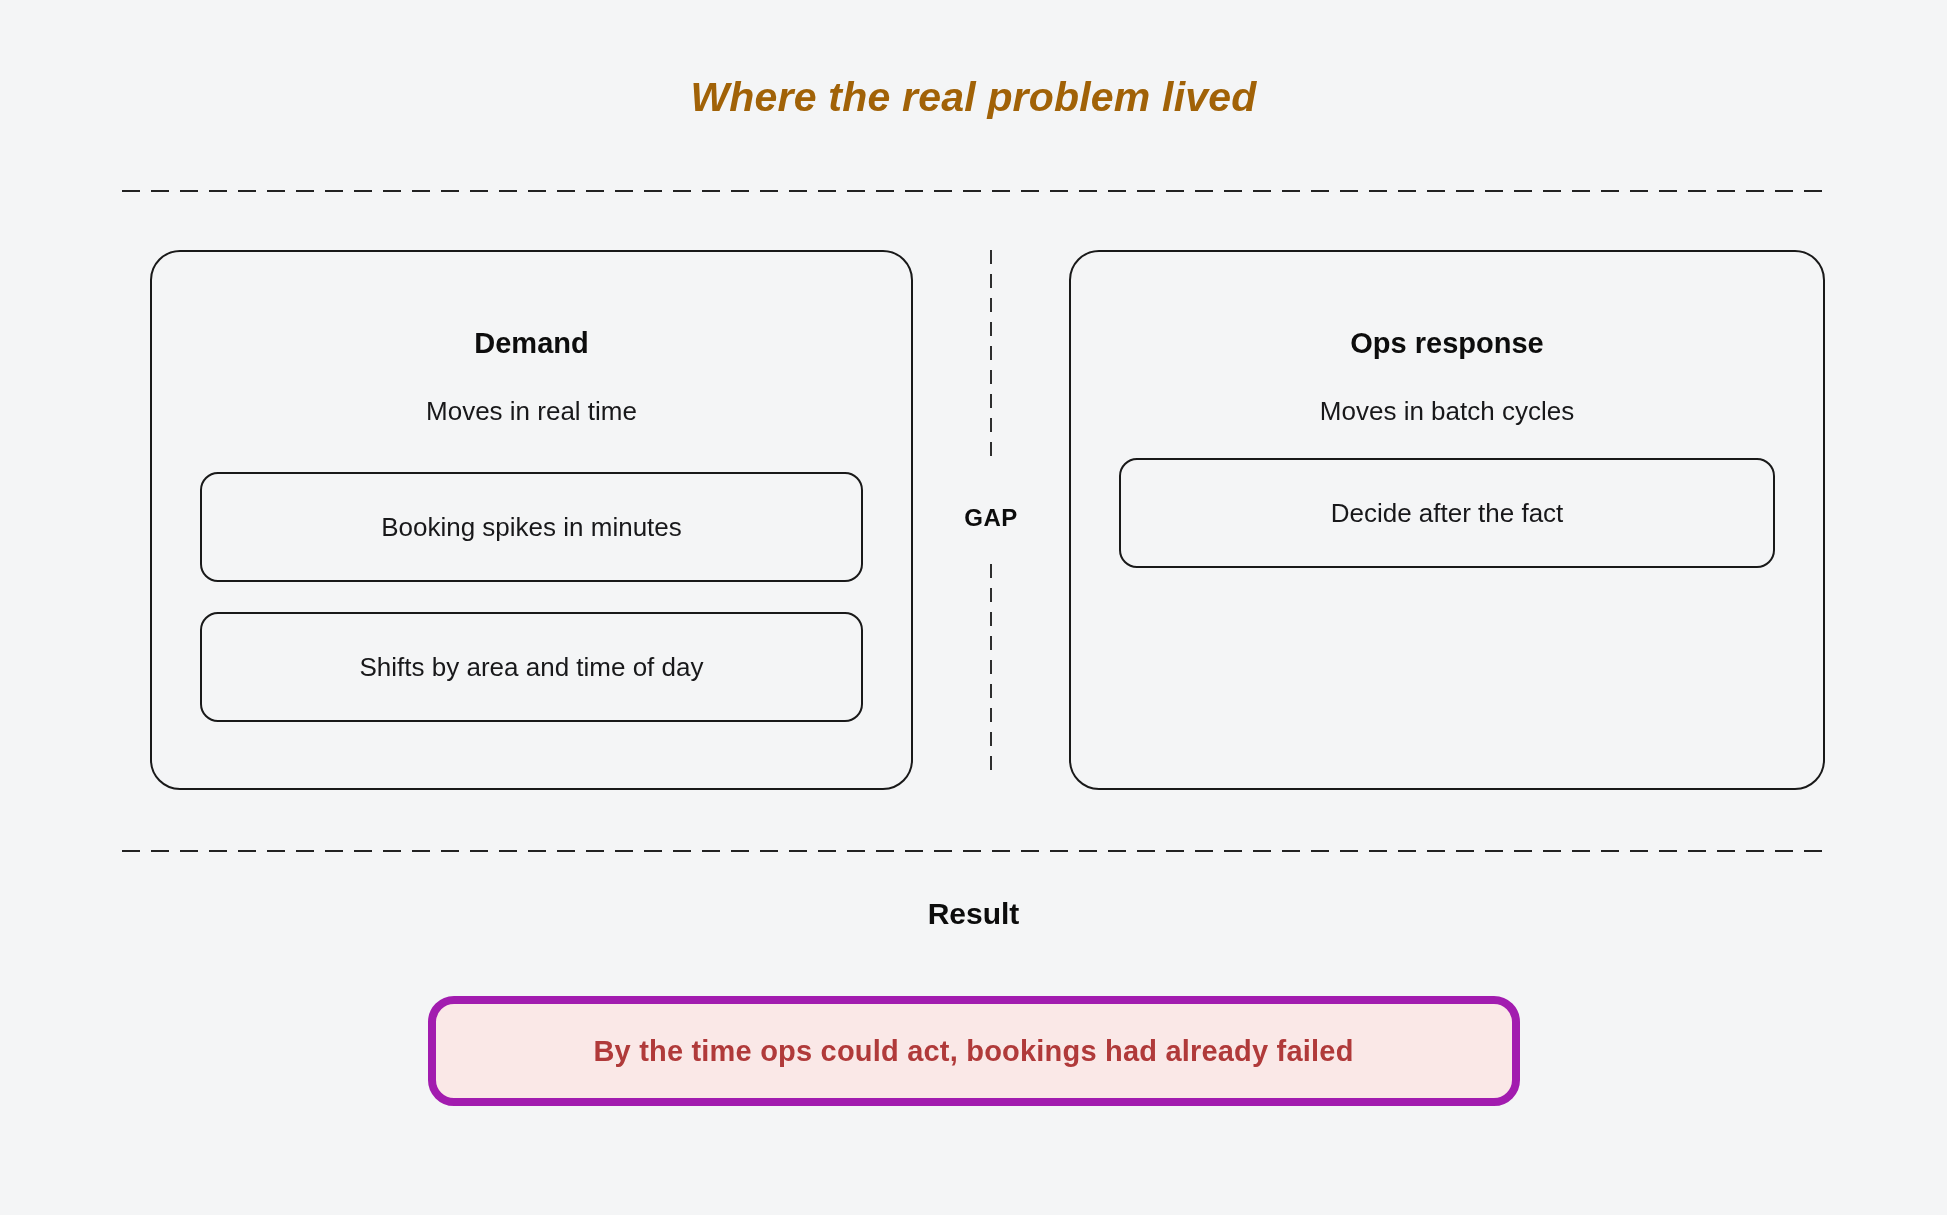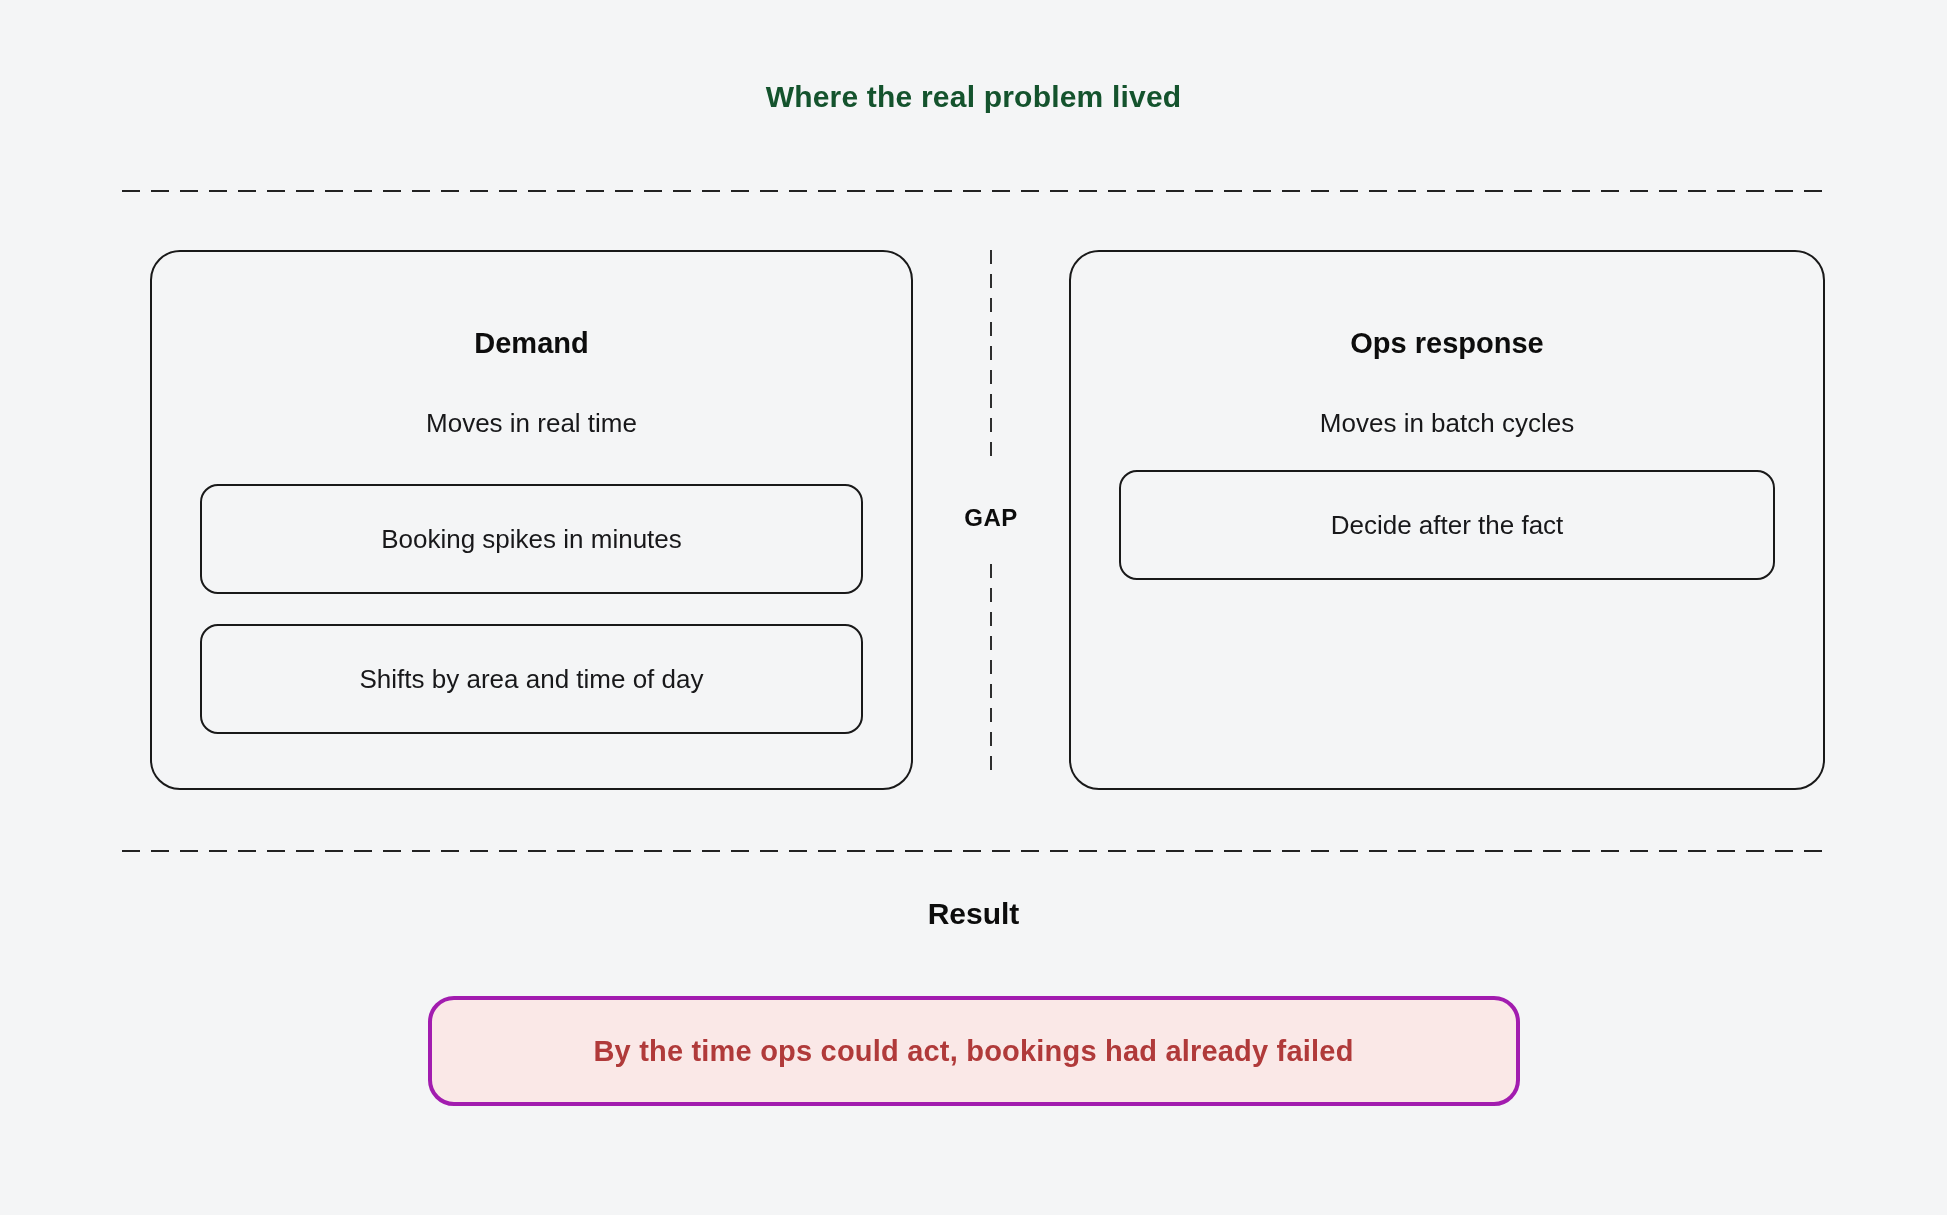--- a/index.html
+++ b/index.html
@@ -11,25 +11,26 @@
   .canvas {
     position: relative;
     width: 1947px;
     height: 1215px;
     background: #f4f5f6;
     overflow: hidden;
   }
   .page-title {
     padding-top: 76px;
     text-align: center;
-    font-size: 30px;
+    font-size: 41px;
     line-height: 42px;
     font-weight: 700;
-    color: #14532d;
+    color: #a16207;
     letter-spacing: 0.2px;
+    font-style: italic;
   }
   .hdash {
     width: 1703px;
     height: 2px;
     margin: 72px auto 0 auto;
     background: repeating-linear-gradient(to right, #222 0 18px, transparent 18px 29px);
   }
   .hdash.bottom { margin-top: 60px; }
   .panels-row {
     width: 1703px;
@@ -49,21 +50,21 @@
   .panel-card.right { flex: 0 0 756px; }
   .panel-title {
     margin-top: 72px;
     text-align: center;
     font-size: 29px;
     line-height: 38px;
     font-weight: 700;
     color: #0d0d0d;
   }
   .panel-subtitle {
-    margin-top: 44px;
+    margin-top: 32px;
     text-align: center;
     font-size: 26px;
     line-height: 34px;
     font-weight: 400;
     color: #18181a;
   }
   .pill {
     margin: 1px 48px;
     height: 110px;
     border: 2px solid #191919;
@@ -103,21 +104,21 @@
     font-size: 30px;
     line-height: 40px;
     font-weight: 700;
     color: #0c0c0c;
   }
   .result-box {
     width: 1092px;
     height: 110px;
     margin: 62px auto 0 auto;
     background: #fae8e7;
-    border: 4px solid #a21caf;
+    border: 8px solid #a21caf;
     border-radius: 26px;
     display: flex;
     align-items: center;
     justify-content: center;
     font-size: 29px;
     font-weight: 700;
     color: #b03a3a;
     letter-spacing: 0.2px;
   }
 </style>

